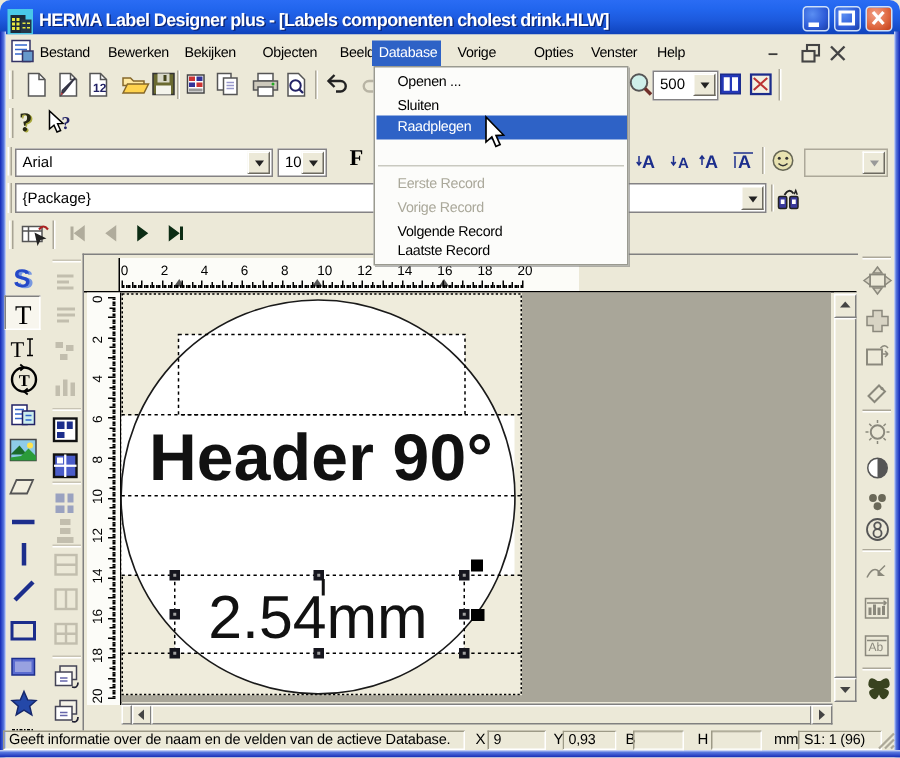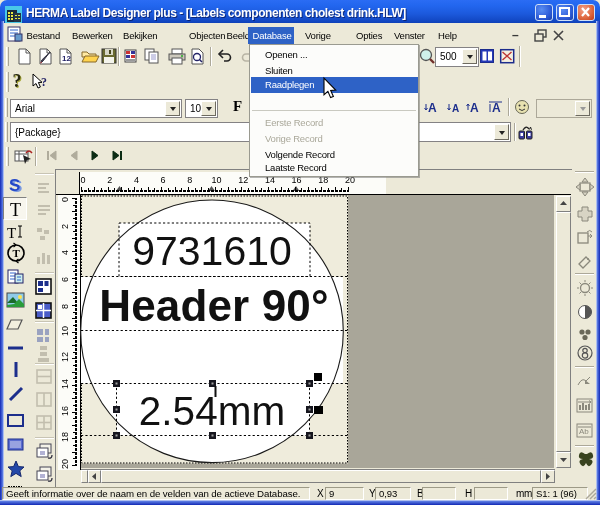--- a/index.html
+++ b/index.html
@@ -77,21 +77,21 @@
       <g stroke="#36c" stroke-width="1">
           <line x1="3" y1="4" x2="11" y2="4"></line>
           <line x1="3" y1="7" x2="11" y2="7"></line>
           <line x1="3" y1="10" x2="11" y2="10"></line>
         </g>
       <rect x="8" y="8" width="7" height="7" fill="#69c" stroke="#336"></rect>
     </svg>
     <div class="mi" style="left:22.5px;">Bestand</div>
     <div class="mi" style="left:68px;">Bewerken</div>
     <div class="mi" style="left:119px;">Bekijken</div>
-    <div class="mi" style="left:185px;">Objecten</div>
+    <div class="mi" style="left:171px;">Objecten</div>
     <div class="mi" style="left:222.5px;">Beeld</div>
     <div class="mi" style="left:244px;width:45.5px;background:#2e62c6;color:#fff;padding-left:4.5px;">Database</div>
     <div class="mi" style="left:301px;">Vorige</div>
     <div class="mi" style="left:352px;">Opties</div>
     <div class="mi" style="left:390px;">Venster</div>
     <div class="mi" style="left:434px;">Help</div>
     <div class="mdi" style="left:508px;top:5px;font-size:12px;">–</div>
     <svg style="left:531px;top:7px;" width="12" height="11">
         <rect x="3" y="0" width="8" height="7" fill="none" stroke="#444" stroke-width="1.4"></rect>
         <rect x="0" y="4" width="8" height="7" fill="#ece9d8" stroke="#444" stroke-width="1.4"></rect>
@@ -547,21 +547,20 @@
       <line x1="309.5" y1="383.5" x2="309.5" y2="435.5"></line>
     </g>
 
     <g fill="#555">
         <path d="M119.5 186 l-3.5 5 h7 z"></path>
         <path d="M211.5 186 l-3.5 5 h7 z"></path>
         <path d="M296 186 l-3.5 5 h7 z"></path>
       </g>
   </svg>
 
-  <div class="txt" style="left:212.4px;top:227.9px;transform:translateX(-50%);font-size:41px;color:#111;">9731610</div>
   <div class="txt" style="left:213.8px;top:281.1px;transform:translateX(-50%);font-size:44px;letter-spacing:0.15px;font-weight:bold;color:#111;">Header 90°</div>
   <div class="txt" style="left:212px;top:387.9px;transform:translateX(-50%);font-size:40.5px;color:#111;">2.54mm</div>
 
   <svg class="abs" style="left:0;top:0;" width="600" height="505" viewBox="0 0 600 505">
     <g fill="#16161e">
       <rect x="113" y="380" width="7" height="7"></rect>
         <rect x="209" y="380" width="7" height="7"></rect>
         <rect x="306" y="380" width="7" height="7"></rect>
       <rect x="113" y="406" width="7" height="7"></rect>
         <rect x="306" y="406" width="7" height="7"></rect>

